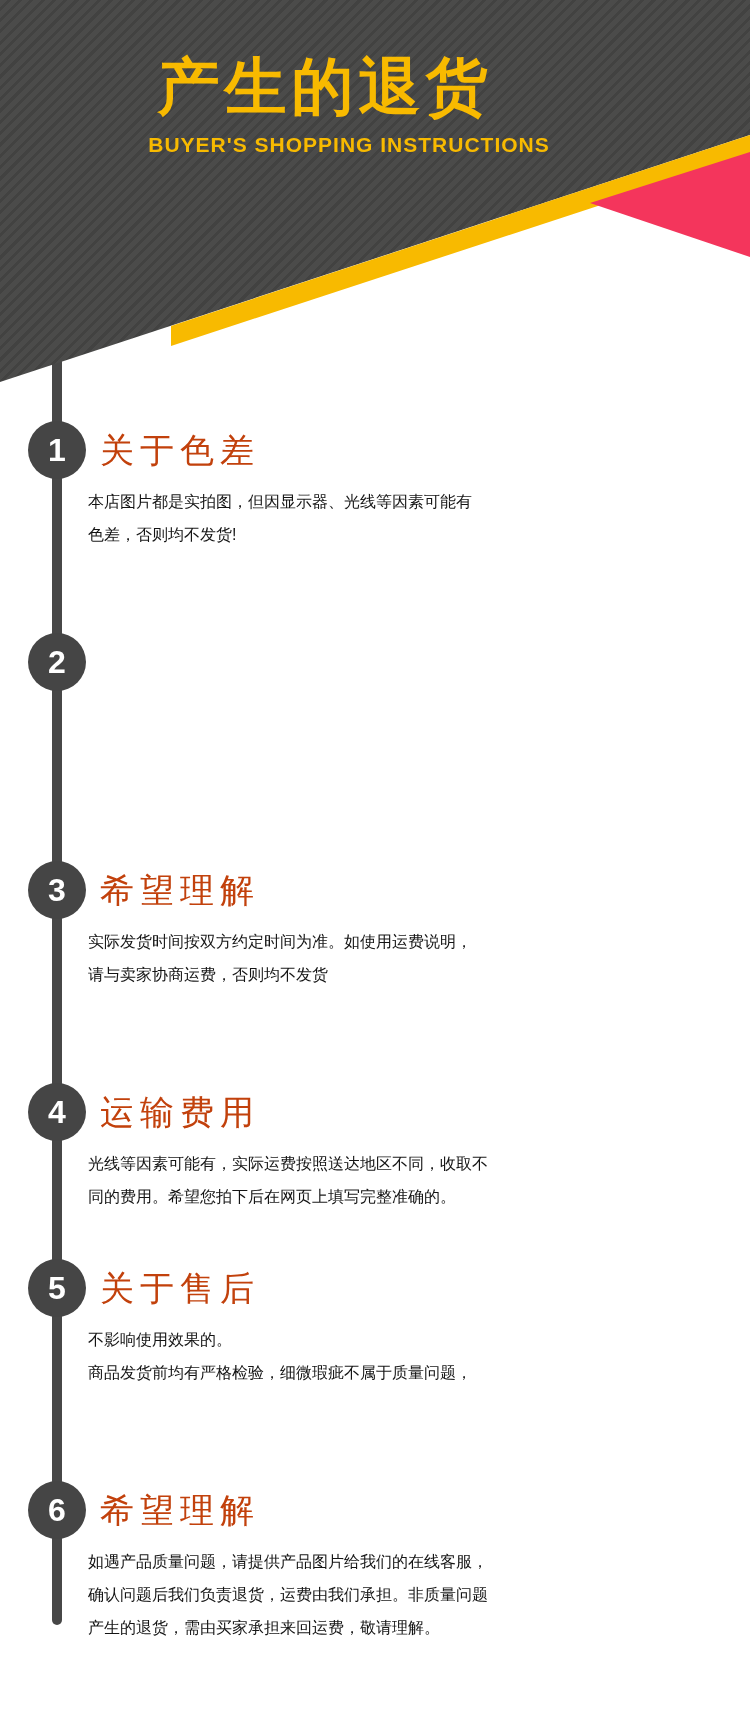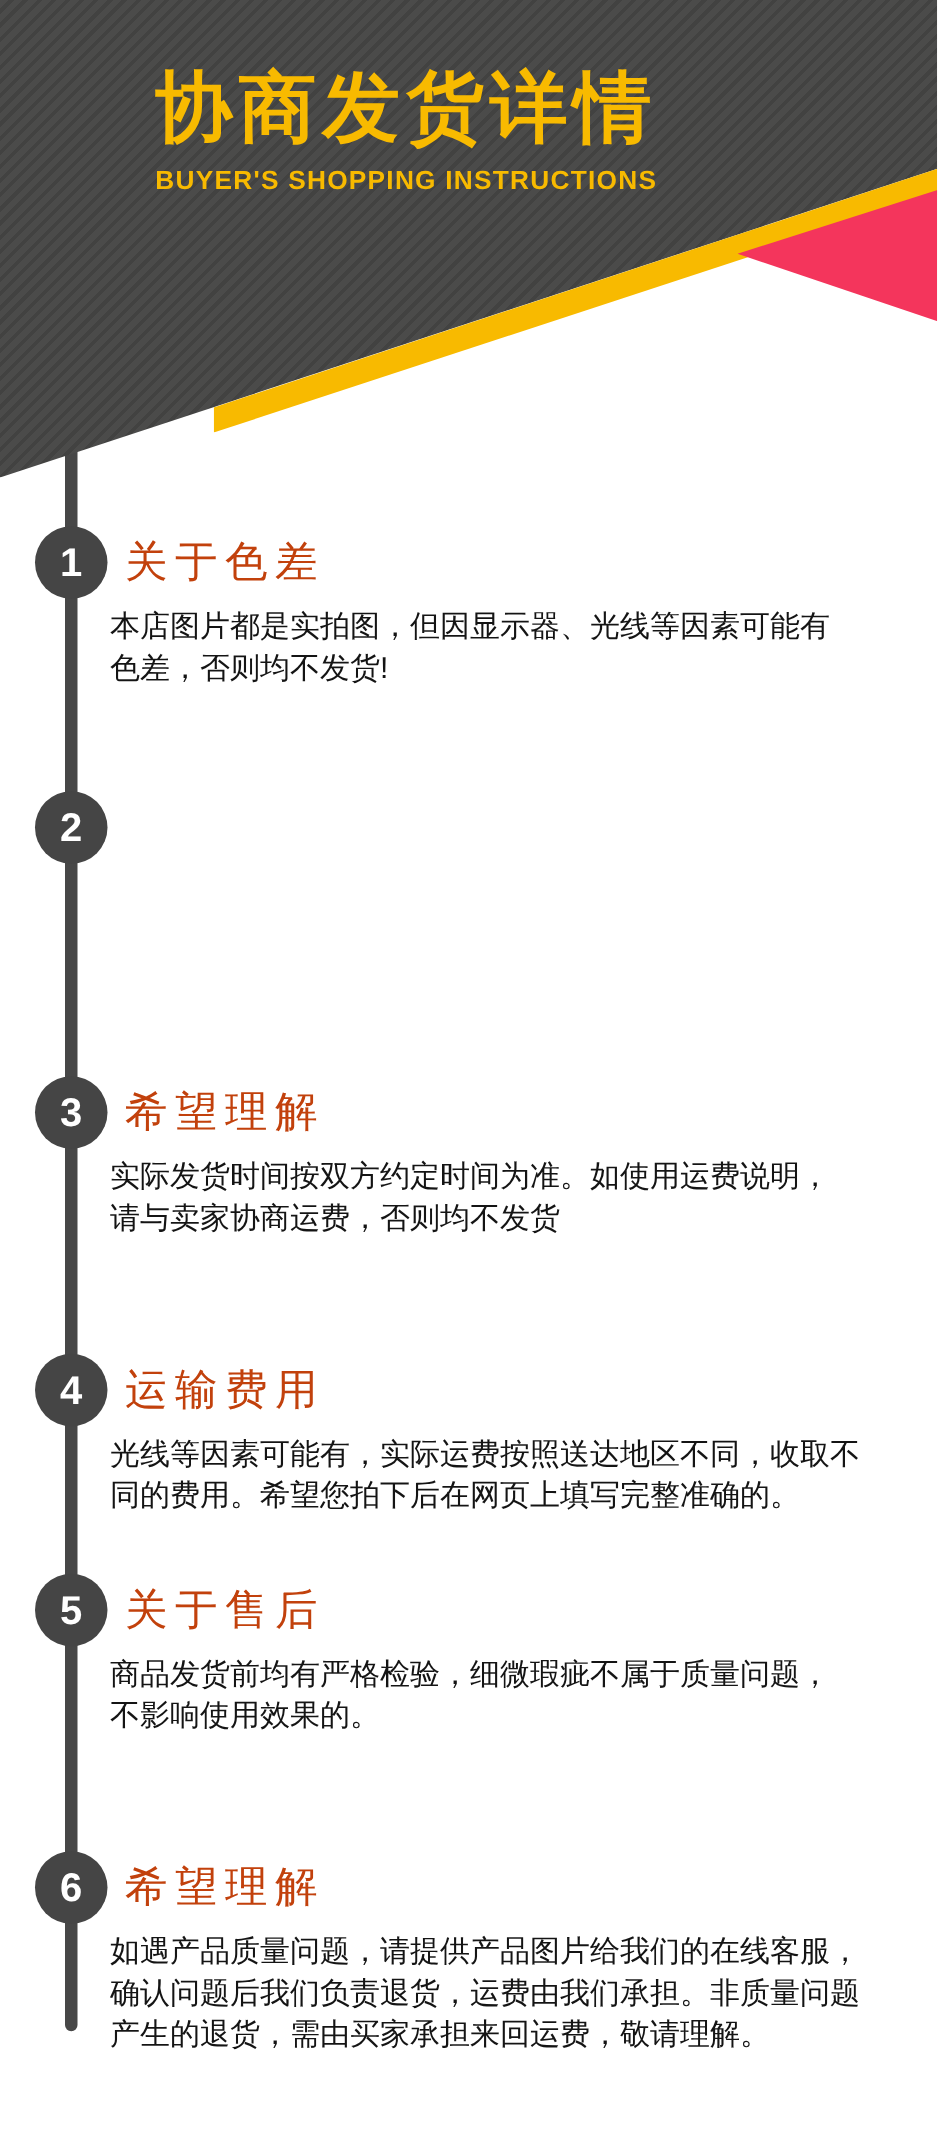--- a/index.html
+++ b/index.html
@@ -26,53 +26,54 @@
   }
   .hdr-title{
     position:absolute;left:0;top:50px;width:650px;text-align:center;
     color:#f8ba00;font-size:62px;font-weight:bold;letter-spacing:5px;line-height:74px;
     white-space:nowrap;
   }
   .hdr-sub{
     position:absolute;left:0;top:133px;width:650px;text-align:center;
     color:#f8ba00;font-size:21px;font-weight:bold;letter-spacing:1px;
     white-space:nowrap;
+    padding-left:24px;
   }
   
   .tl-bar{
     position:absolute;left:52px;top:340px;width:10px;height:1285px;
     background:#474747;border-radius:0 0 5px 5px;z-index:0;
   }
   .section{position:absolute;left:0;width:750px;}
   .tl-circle{
     position:absolute;left:28px;top:-7px;width:58px;height:58px;border-radius:50%;
     background:#454545;color:#ffffff;display:flex;align-items:center;justify-content:center;
     font-size:32px;font-weight:bold;z-index:2;
   }
   .sec-heading{
     margin:0 0 0 100px;color:#c2410c;font-size:34px;line-height:44px;
     letter-spacing:6px;font-weight:500;white-space:nowrap;
   }
   .sec-body{
-    margin:13px 0 0 88px;color:#141414;font-size:24px;line-height:33px;
+    margin:13px 0 0 88px;color:#141414;font-size:16px;line-height:33px;
   }
   .sec-line{white-space:nowrap;}
 </style>
 </head>
 <body>
 
 <div class="page">
 
   <div class="tl-bar"></div>
 
   <div class="hdr">
     <div class="hdr-dark"></div>
     <div class="hdr-yellow"></div>
     <div class="hdr-red"></div>
-    <div class="hdr-title">协商发货详情</div>
+    <div class="hdr-title">产生的退货</div>
     <div class="hdr-sub">BUYER'S SHOPPING INSTRUCTIONS</div>
   </div>
 
   <div class="section" style="top:428px">
     <div class="tl-circle">1</div>
     <div class="sec-heading">关于色差</div>
     <div class="sec-body">
       <div class="sec-line">本店图片都是实拍图，但因显示器、光线等因素可能有</div>
       <div class="sec-line">色差，否则均不发货!</div>
     </div>
@@ -97,22 +98,22 @@
     <div class="sec-body">
       <div class="sec-line">光线等因素可能有，实际运费按照送达地区不同，收取不</div>
       <div class="sec-line">同的费用。希望您拍下后在网页上填写完整准确的。</div>
     </div>
   </div>
 
   <div class="section" style="top:1266px">
     <div class="tl-circle">5</div>
     <div class="sec-heading">关于售后</div>
     <div class="sec-body">
+      <div class="sec-line">不影响使用效果的。</div>
       <div class="sec-line">商品发货前均有严格检验，细微瑕疵不属于质量问题，</div>
-      <div class="sec-line">不影响使用效果的。</div>
     </div>
   </div>
 
   <div class="section" style="top:1488px">
     <div class="tl-circle">6</div>
     <div class="sec-heading">希望理解</div>
     <div class="sec-body">
       <div class="sec-line">如遇产品质量问题，请提供产品图片给我们的在线客服，</div>
       <div class="sec-line">确认问题后我们负责退货，运费由我们承担。非质量问题</div>
       <div class="sec-line">产生的退货，需由买家承担来回运费，敬请理解。</div>

